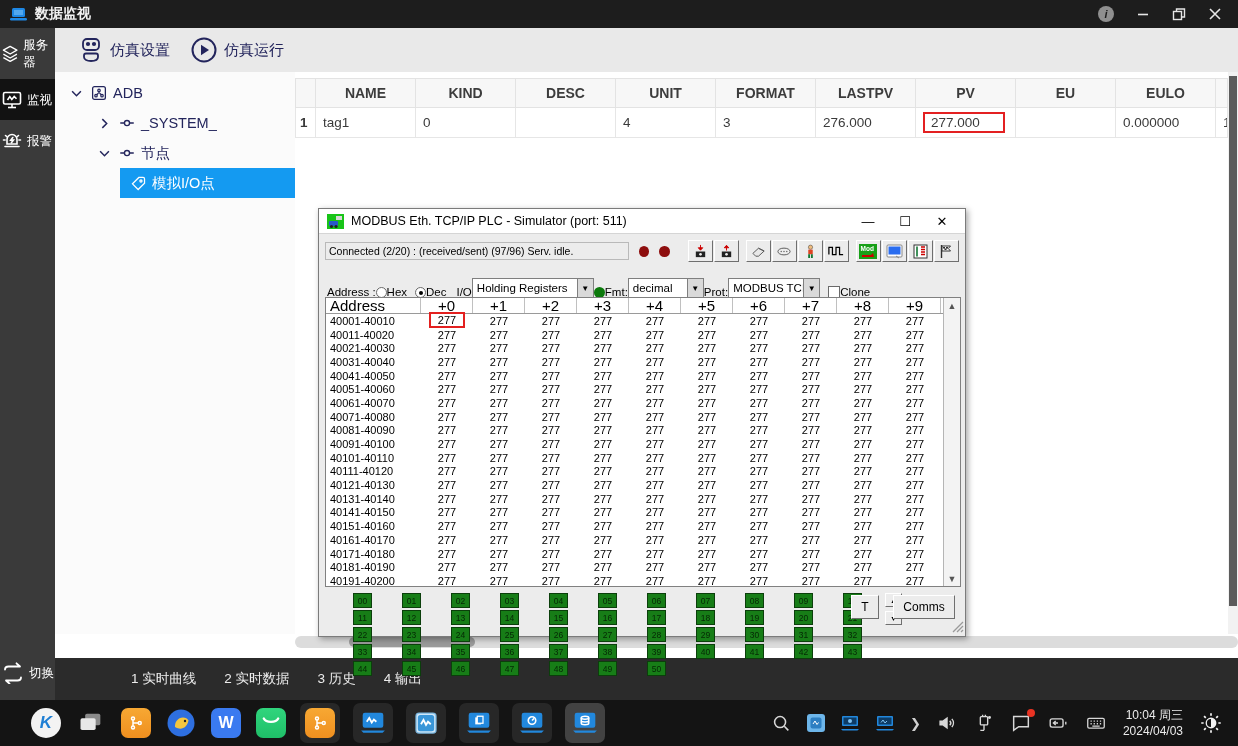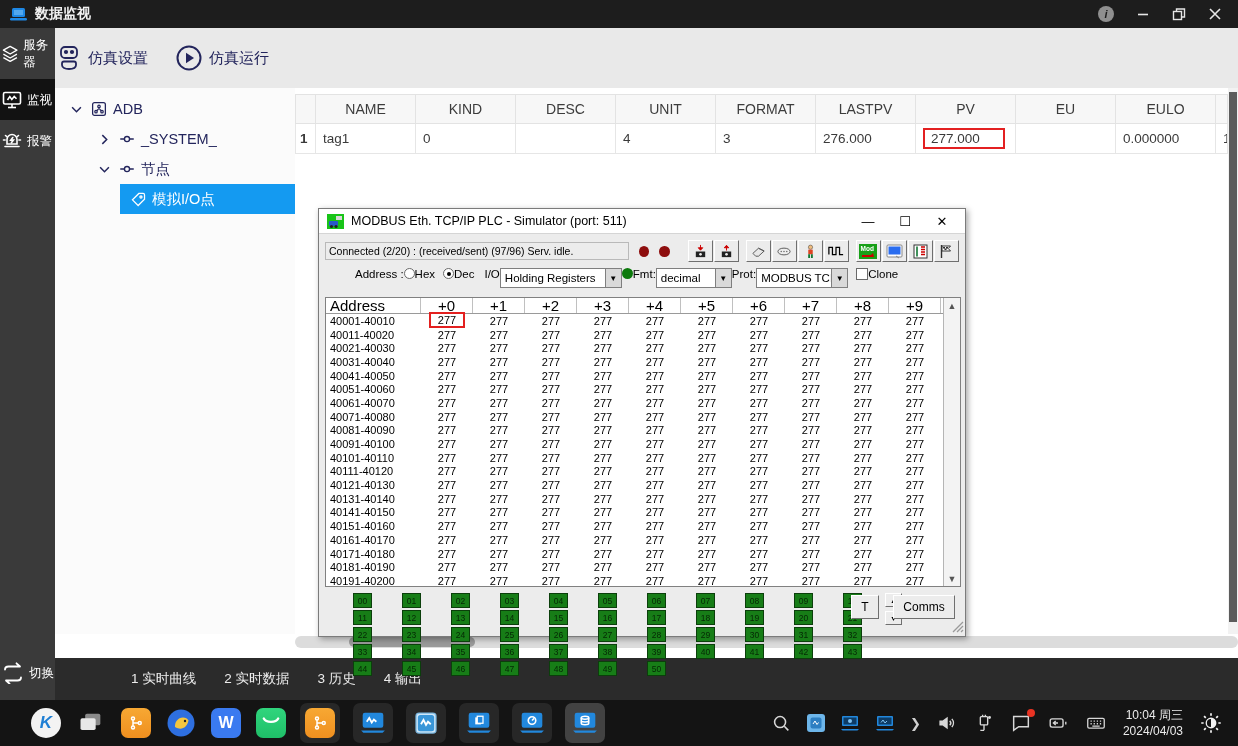--- a/index.html
+++ b/index.html
@@ -19,38 +19,38 @@
   
   .app { position:absolute; left:0; top:28px; width:1238px; height:672px; display:flex; }
   .sidebar { width:55px; background:#3a3a3a; display:flex; flex-direction:column; color:#fff; }
   .side-item { width:55px; padding:9px 0 8px; display:flex; flex-direction:row; align-items:center; gap:3px;
                font-size:12.5px; color:#fff; background:#3a3a3a; cursor:pointer; }
   .side-item.active { background:#121212; }
   .side-item.bottom { margin-top:auto; margin-bottom:8px; }
   .side-item svg { display:block; }
 
   .main { flex:1; display:flex; flex-direction:column; min-width:0; }
-  .toolbar { height:60px; background:#e9e9e9; display:flex; align-items:center; gap:26px; padding-left:0; }
+  .toolbar { height:44px; background:#e9e9e9; display:flex; align-items:center; gap:19px; padding-left:22px; }
   .tool-btn { display:flex; align-items:center; gap:5px; color:#23255c; font-size:15px; cursor:pointer; }
 
   .workspace { flex:1; position:relative; background:#ffffff; overflow:hidden; }
   .tree { position:absolute; left:0; top:0; width:240px; bottom:24px; background:#fbfbfb; padding-top:6px; }
   .tree-row { height:30px; display:flex; align-items:center; font-size:14.5px; color:#23255c; cursor:pointer; }
   .tree-row .spacer { display:inline-block; }
   .tree-row .exp { width:22px; display:flex; justify-content:center; }
   .tree-row .nico { width:24px; display:flex; justify-content:center; }
   .tree-row .lbl { padding-left:2px; white-space:nowrap; }
   .tree-row.selected { background:#149af1; color:#fff; margin-left:65px; height:30px; }
   .tree-row.selected .lbl { color:#fff; }
 
   
   .table-area { position:absolute; left:240px; top:6px; right:10px; }
   table.tag { border-collapse:collapse; width:100%; table-layout:fixed; background:#fff; }
   table.tag th { height:29px; background:#f7f7f7; border:1px solid #e3e3e3; font-size:14px; color:#3c3c3c;
-                 font-weight:normal; text-align:center; overflow:hidden; white-space:nowrap; }
+                 font-weight:bold; text-align:center; overflow:hidden; white-space:nowrap; }
   table.tag td { height:30px; border:1px solid #e6e6e6; font-size:13.5px; color:#3a3a3a;
                  padding:0 7px; overflow:hidden; white-space:nowrap; background:#fff; }
   table.tag td.rownum { text-align:left; font-weight:bold; padding:0 4px; }
   .red-box { display:inline-block; border:2px solid #e32021; padding:1px 8px 1px 6px; min-width:82px; }
 
   .vscroll { position:absolute; right:0; top:0; bottom:24px; width:10px; background:#f2f2f2; }
   .vthumb { position:absolute; left:1px; top:4px; width:8px; height:530px; background:#5c5c5c; }
   .hscroll { position:absolute; left:240px; right:0; bottom:10px; height:12px; background:#dcdcdc; border-radius:6px; }
   .hthumb { position:absolute; left:54px; top:1px; height:10px; width:126px; background:#9a9a9a; border-radius:5px; }
 
@@ -66,21 +66,21 @@
   .mb-title .mb-caption { flex:1; white-space:nowrap; overflow:hidden; }
   .mb-title .mbc { width:30px; text-align:center; font-size:13px; cursor:default; }
   .mb-statusrow { height:28px; display:flex; align-items:center; padding:17px 6px; gap:4px; }
   .mb-status { width:318px; height:18px; border:1px solid #b9b9b9; background:#ececec; display:flex;
                align-items:center; padding-left:3px; font-size:10.5px; white-space:nowrap; overflow:hidden; }
   .mb-led { width:11px; height:11px; border-radius:50%; background:#8e0e0e; margin-left:6px; }
   .mb-toolbar { display:flex; margin-left:14px; gap:1px; align-items:center; }
   .mb-tbtn { width:25px; height:22px; background:#ececec; border:1px solid; border-color:#fff #6f6f6f #6f6f6f #fff;
              display:flex; align-items:center; justify-content:center; cursor:pointer; }
   .mb-gap { width:5px; }
-  .mb-ctrls { height:30px; display:flex; align-items:flex-start; padding:0 8px; gap:0; font-size:11.5px;margin-left:28px; }
+  .mb-ctrls { height:30px; display:flex; align-items:flex-end; padding:0 8px; gap:0; font-size:11.5px; }
   .radio { width:11px; height:11px; border-radius:50%; border:1px solid #6a6a6a; background:#fff; position:relative; }
   .radio.checked::after { content:""; position:absolute; left:2.5px; top:2.5px; width:4px; height:4px;
                           border-radius:50%; background:#000; }
   .dropdown { height:20px; background:#fff; border:1px solid #7f7f7f; display:flex; align-items:center; cursor:pointer; }
   .dropdown .dval { padding:0 4px; flex:1; white-space:nowrap; overflow:hidden; font-size:11.5px; }
   .dropdown .darr { width:16px; height:18px; background:#d9d9d9; border-left:1px solid #7f7f7f;
                     display:flex; align-items:center; justify-content:center; font-size:8px; color:#000; }
   .green-led { width:11px; height:11px; border-radius:50%; background:#0c7a0c; }
   .checkbox { width:12px; height:12px; background:#fff; border:1px solid #6a6a6a; }
 

